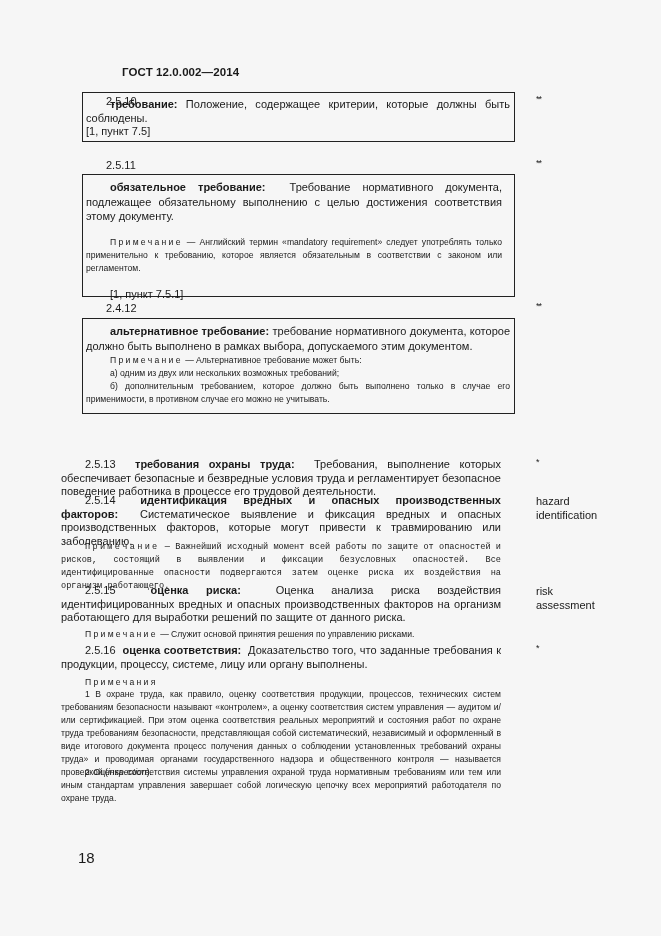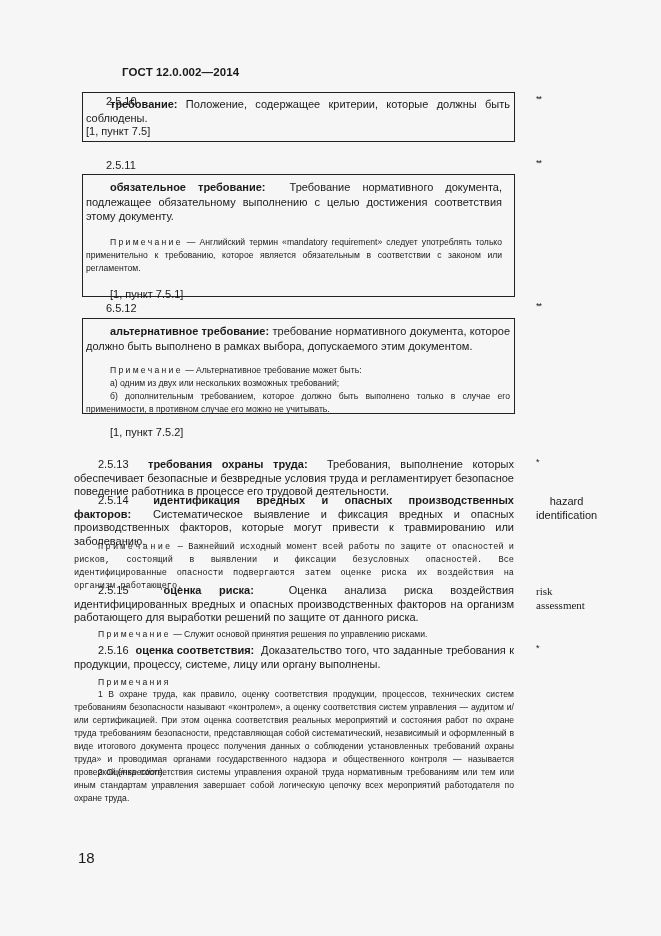--- a/index.html
+++ b/index.html
@@ -12,21 +12,21 @@
   .header { left: 78px; top: 66px; font-size: 11.5px; font-weight: bold; letter-spacing: 0.1px; padding-left: 44px; }
   .num { font-size: 11px; }
   .mark { left: 536px; font-size: 9px; letter-spacing: -1px; }
   .eng { left: 536px; font-size: 11px; line-height: 14px; }
   .box { border: 1.2px solid #222; left: 82px; width: 433px; box-sizing: border-box; }
   .p { font-size: 11px; line-height: 14px; text-align: justify; }
   .ind { text-indent: 24px; }
   .note { font-size: 8.6px; line-height: 13px; text-align: justify; }
   .sp { letter-spacing: 2.3px; }
   b { font-weight: bold; }
-  .body { left: 74px; width: 440px; }
+  .body { left: 61px; width: 440px; }
   .ref { font-size: 11px; }
   .page { left: 78px; top: 849px; font-size: 15px; text-align: center; }
   i { font-style: italic; }
 </style>
 </head>
 <body>
 
 <div class="abs header">ГОСТ 12.0.002—2014</div>
 
 <div class="abs num" style="left:106px;top:95px;">2.5.10</div>
@@ -37,45 +37,44 @@
 </div>
 
 <div class="abs num" style="left:106px;top:159px;">2.5.11</div>
 <div class="abs mark" style="top:158px;">**</div>
 <div class="abs box" style="top:174px;height:123px;padding:5px 12px 0 3px;">
   <div class="p ind" style="line-height:14.5px;"><b>обязательное требование:</b>&nbsp; <span>Требование нормативного документа, подлежащее обязательному выполнению с целью достижения соответствия этому документу.</span></div>
   <div class="note ind" style="margin-top:12px;"><span class="sp">Примечание</span> <span>— Английский термин «mandatory requirement» следует употреблять только применительно к требованию, которое является обязательным в соответствии с законом или регламентом.</span></div>
   <div class="ref ind" style="margin-top:13px;">[1, пункт 7.5.1]</div>
 </div>
 
-<div class="abs num" style="left:106px;top:302px;">6.5.12</div>
+<div class="abs num" style="left:106px;top:302px;">2.4.12</div>
 <div class="abs mark" style="top:301px;">**</div>
 <div class="abs box" style="top:318px;height:96px;padding:5px 4px 0 3px;">
   <div class="p ind" style="line-height:14.5px;"><b>альтернативное требование:</b> <span>требование нормативного документа, которое должно быть выполнено в рамках выбора, допускаемого этим документом.</span></div>
-  <div class="note ind" style="margin-top:11px;"><span class="sp">Примечание</span> <span>— Альтернативное требование может быть:</span></div>
+  <div class="note ind" style="margin-top:1px;"><span class="sp">Примечание</span> <span>— Альтернативное требование может быть:</span></div>
   <div class="note ind">а)  одним из двух или нескольких возможных требований;</div>
   <div class="note ind">б)  дополнительным требованием, которое должно быть выполнено только в случае его применимости, в противном случае его можно не учитывать.</div>
-  <div class="ref ind" style="margin-top:10px;">[1, пункт 7.5.2]</div>
 </div>
 
 <div class="abs mark" style="top:457px;">*</div>
 <div class="abs body p ind" style="top:458px;line-height:13.5px;">
   <span>2.5.13</span>&nbsp; <b>требования охраны труда:</b>&nbsp; <span>Требования, выполнение которых обеспечивает безопасные и безвредные условия труда и регламентирует безопасное поведение работника в процессе его трудовой деятельности.</span>
 </div>
 
-<div class="abs eng" style="top:494px;text-align:center;">
+<div class="abs eng" style="top:494px;">
   <div>hazard</div>
   <div>identification</div>
 </div>
 <div class="abs body p ind" style="top:494px;line-height:13.5px;">
   <span>2.5.14</span>&nbsp; <b style="word-spacing:4px;">идентификация вредных и опасных производственных факторов:</b>&nbsp; <span>Систематическое выявление и фиксация вредных и опасных производственных факторов, которые могут привести к травмированию или заболеванию.</span>
 </div>
 <div class="abs body note ind" style="top:541px;font-family:Liberation Mono, monospace;"><span class="sp">Примечание</span> <span>— Важнейший исходный момент всей работы по защите от опасностей и рисков, состоящий в выявлении и фиксации безусловных опасностей. Все идентифицированные опасности подвергаются затем оценке риска их воздействия на организм работающего.</span></div>
 
-<div class="abs eng" style="top:584px;font-family:Liberation Serif, serif;">
+<div class="abs eng" style="top:584px;">
   <div>risk</div>
   <div>assessment</div>
 </div>
 <div class="abs body p ind" style="top:584px;line-height:13.5px;">
   <span>2.5.15</span>&nbsp; <b>оценка риска:</b>&nbsp; <span>Оценка анализа риска воздействия идентифицированных вредных и опасных производственных факторов на организм работающего для выработки решений по защите от данного риска.</span>
 </div>
 <div class="abs body note ind" style="top:628px;"><span class="sp">Примечание</span> <span>— Служит основой принятия решения по управлению рисками.</span></div>
 
 <div class="abs mark" style="top:643px;">*</div>
 <div class="abs body p ind" style="top:644px;line-height:13.5px;">

